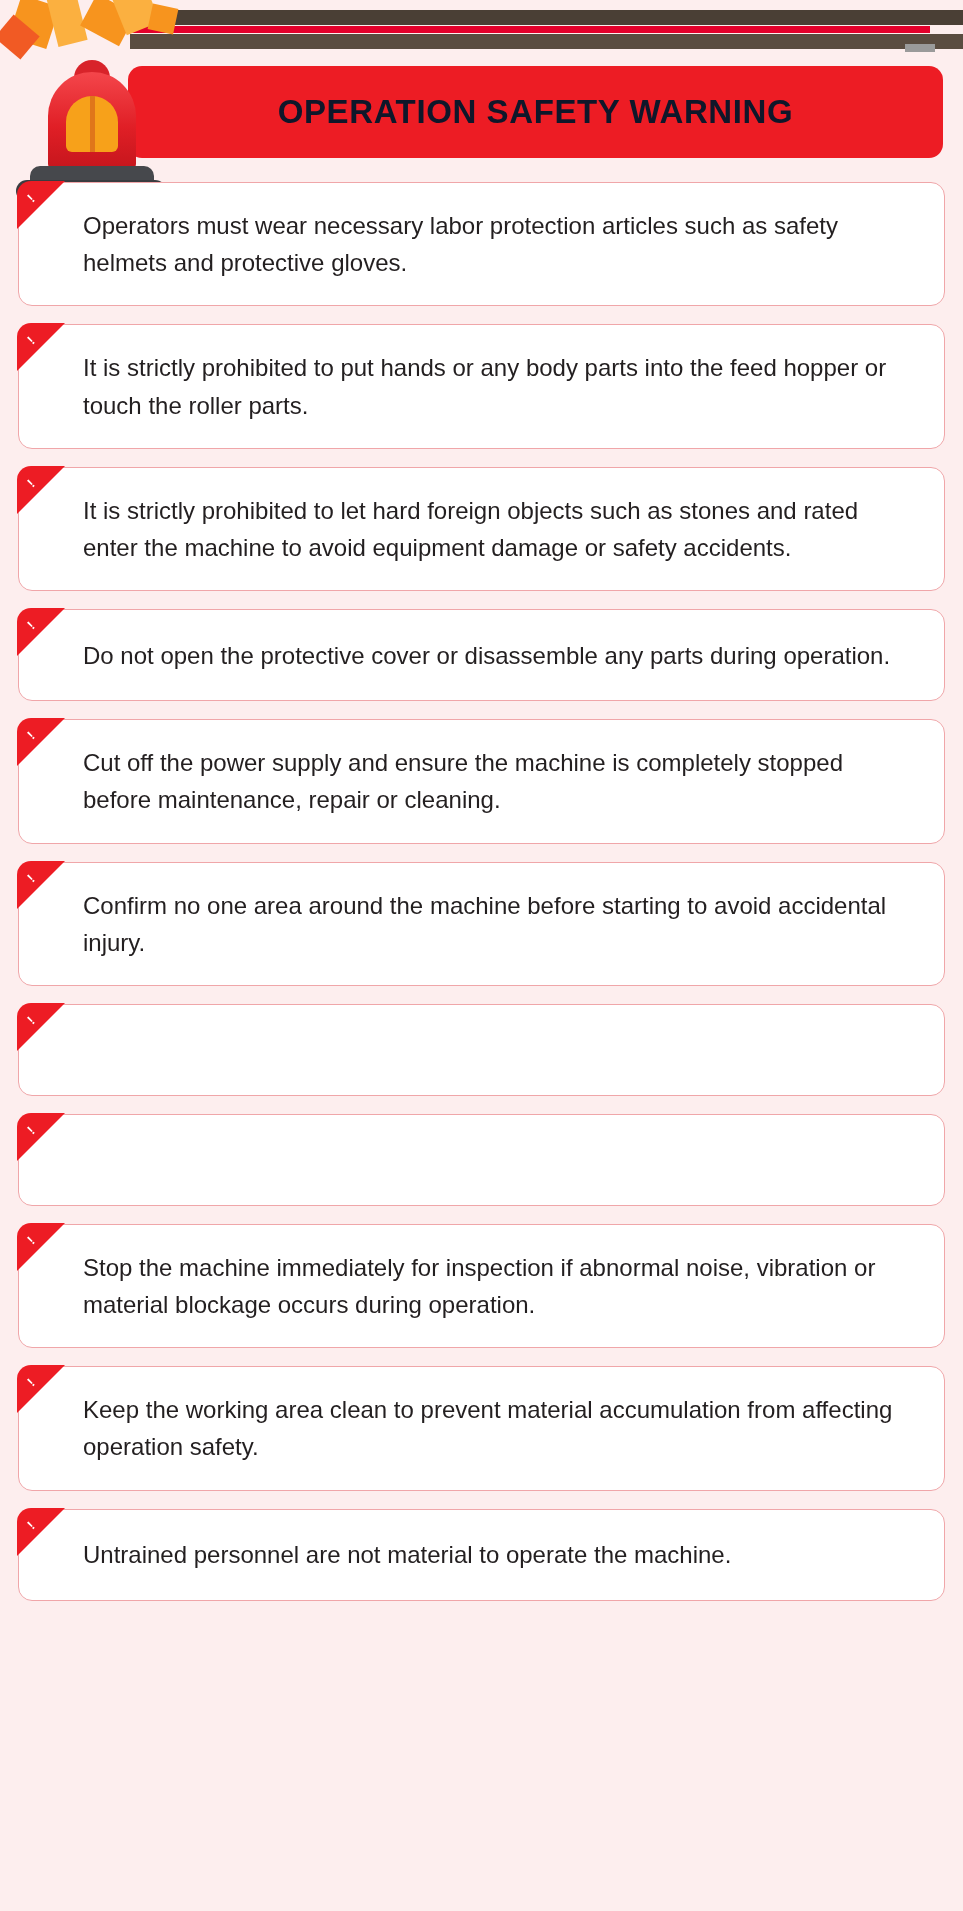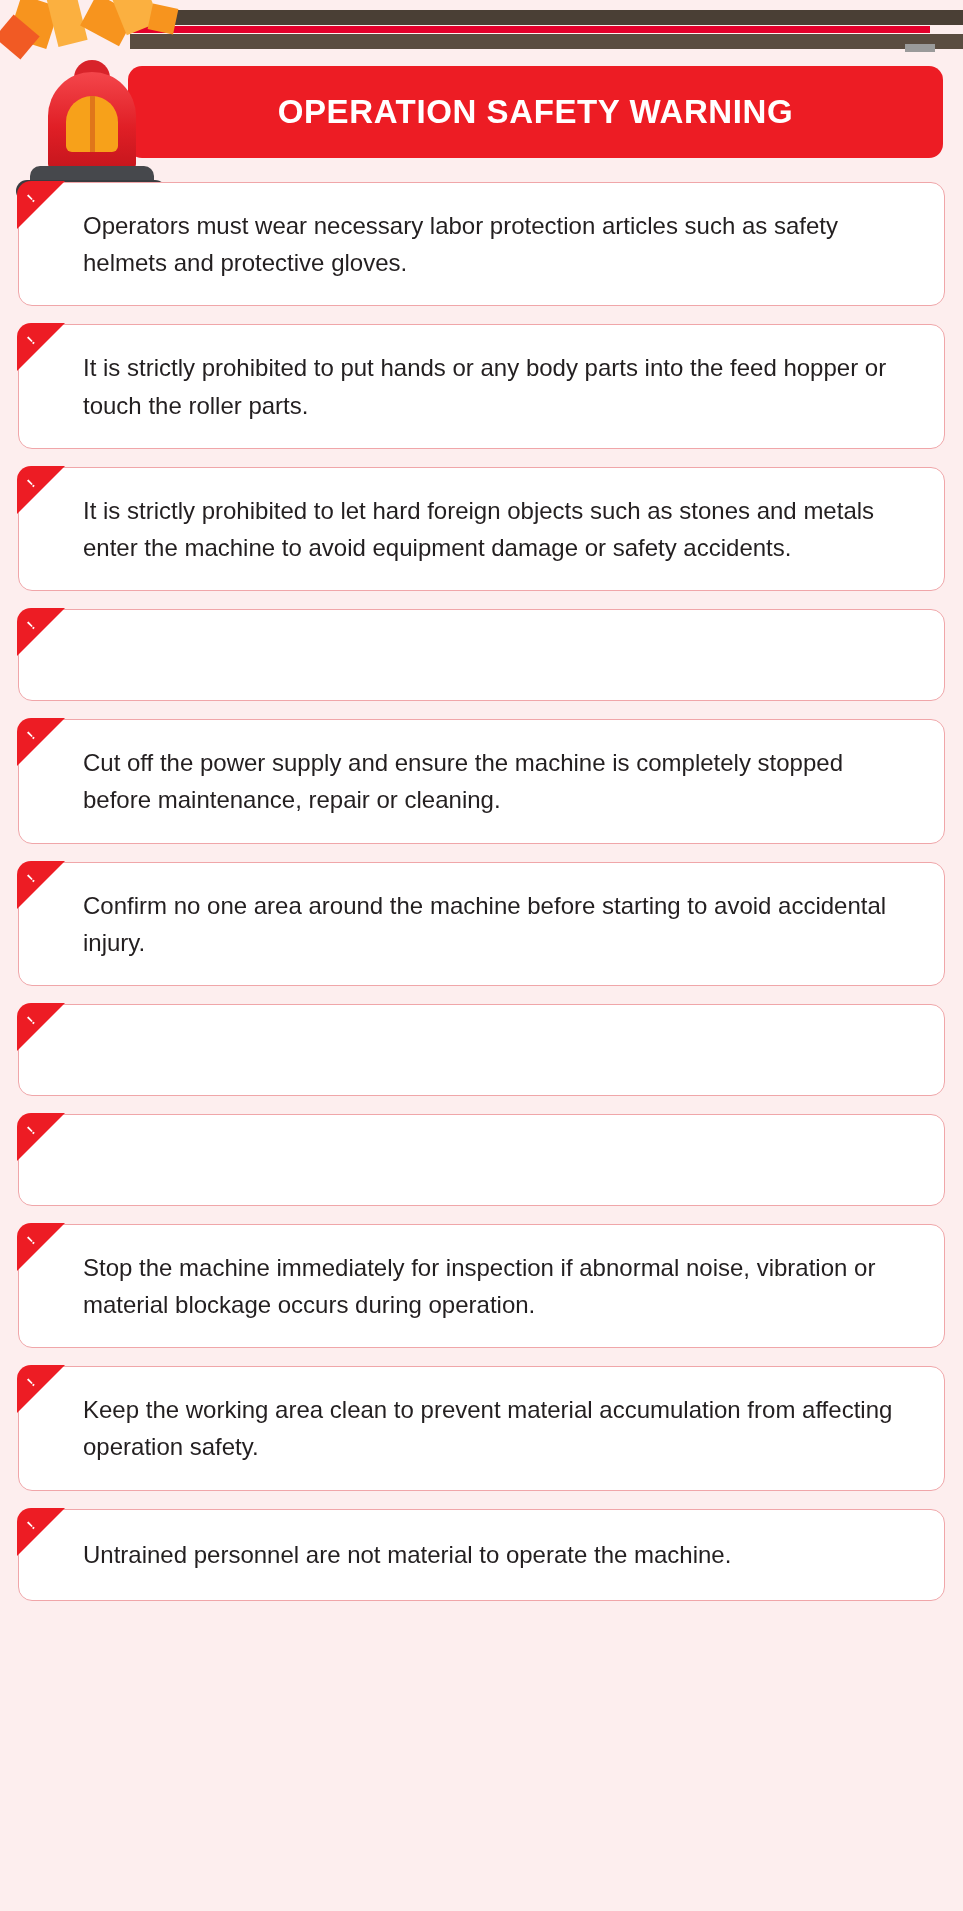--- a/index.html
+++ b/index.html
@@ -77,21 +77,21 @@
     top: 0;
     width: 815px;
     height: 92px;
     background: #ed1c24;
     border-radius: 14px;
     display: flex;
     align-items: center;
     justify-content: center;
   }
   .header-title {
-    color: #ffffff;
+    color: #0f172a;
     font-size: 33px;
     font-weight: bold;
     letter-spacing: 0.6px;
     text-align: center;
   }
 
   
   .siren {
     position: absolute;
     left: 10px;
@@ -242,26 +242,27 @@
 
     <div class="rule">
       <span class="rule-flag"></span>
       <span class="rule-flag-mark">!</span>
       <span class="rule-text">It is strictly prohibited to put hands or any body parts into the feed hopper or touch the roller parts.</span>
     </div>
 
     <div class="rule">
       <span class="rule-flag"></span>
       <span class="rule-flag-mark">!</span>
-      <span class="rule-text">It is strictly prohibited to let hard foreign objects such as stones and metals enter the machine to avoid equipment damage or safety accidents.</span>
-    </div>
-
-    <div class="rule">
-      <span class="rule-flag"></span>
-      <span class="rule-flag-mark">!</span>
+      <span class="rule-text">It is strictly prohibited to let hard foreign objects such as stones and rated enter the machine to avoid equipment damage or safety accidents.</span>
+    </div>
+
+    <div class="rule">
+      <span class="rule-flag"></span>
+      <span class="rule-flag-mark">!</span>
+      <span class="rule-text">Do not open the protective cover or disassemble any parts during operation.</span>
     </div>
 
     <div class="rule">
       <span class="rule-flag"></span>
       <span class="rule-flag-mark">!</span>
       <span class="rule-text">Cut off the power supply and ensure the machine is completely stopped before maintenance, repair or cleaning.</span>
     </div>
 
     <div class="rule">
       <span class="rule-flag"></span>

